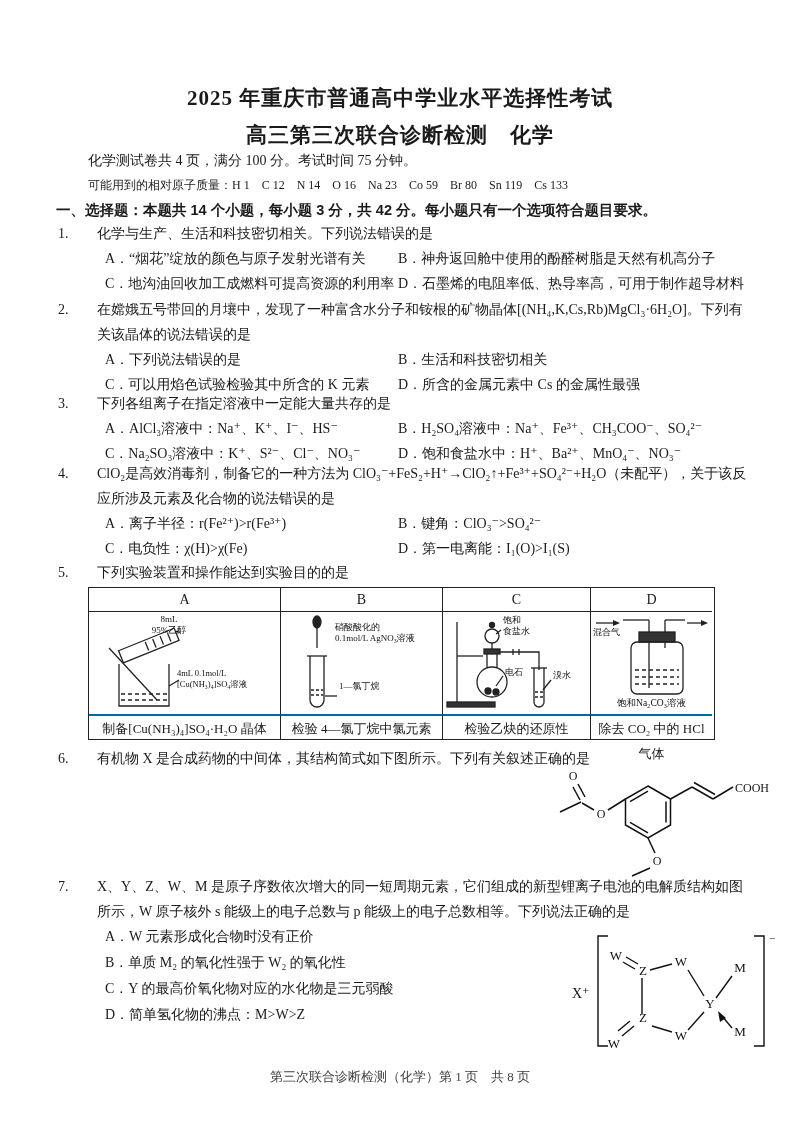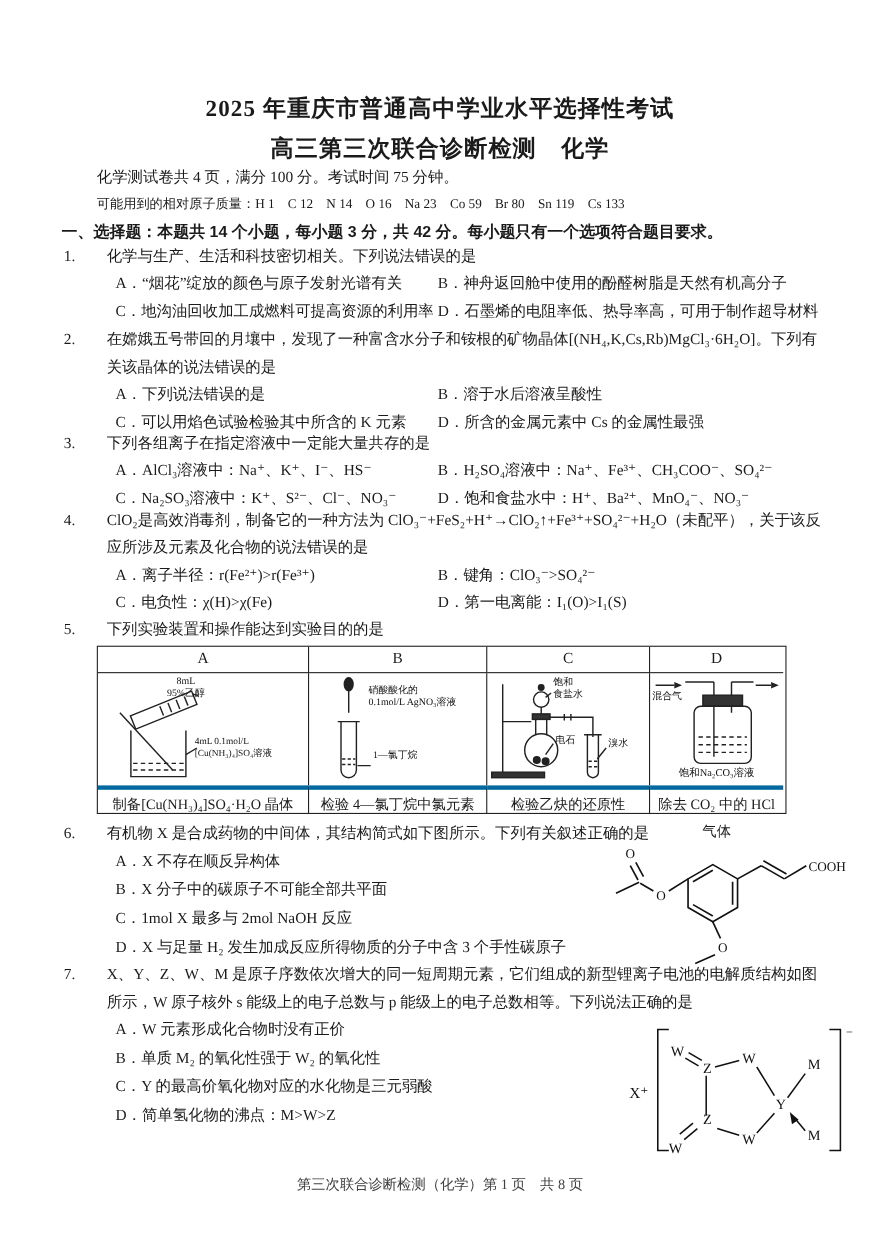--- a/index.html
+++ b/index.html
@@ -16,21 +16,21 @@
   .opts2{margin-left:49px;display:grid;grid-template-columns:293px 1fr;line-height:25px;}
   .opts1{margin-left:49px;line-height:26px;width:460px;}
   .opts1 div{white-space:nowrap;}
   
   .qtable{position:absolute;left:88px;top:587px;width:627px;border:1.5px solid #222;box-sizing:border-box;font-size:13px;}
   .trow{display:grid;grid-template-columns:192px 162px 148px 121px;}
   .trow>div{border-right:1px solid #222;box-sizing:border-box;position:relative;}
   .trow>div:last-child{border-right:none;}
   .thead>div{height:24px;line-height:24px;text-align:center;font-size:14px;border-bottom:1px solid #222;}
   .tbody>div{height:102px;}
-  .tcap>div{height:25px;line-height:25px;text-align:center;border-top:4px solid #0369a1;}
+  .tcap>div{height:25px;line-height:25px;text-align:center;border-top:2px solid #0369a1;}
   .lbl{position:absolute;font-size:9px;line-height:11px;color:#111;}
   .lbl.c{text-align:center;}
   .diag{position:absolute;left:0;top:0;}
   .struct{position:absolute;}
   svg{display:block;}
   .footer{position:absolute;top:1068px;left:0;width:100%;text-align:center;font-size:13px;color:#404040;}
 </style>
 </head>
 <body>
 
@@ -51,21 +51,21 @@
       <div>C．地沟油回收加工成燃料可提高资源的利用率</div>
       <div>D．石墨烯的电阻率低、热导率高，可用于制作超导材料</div>
     </div>
   </div>
 
   <div class="q" style="top:297px">
     <span class="qnum">2.</span>
     <div class="stem">在嫦娥五号带回的月壤中，发现了一种富含水分子和铵根的矿物晶体[(NH₄,K,Cs,Rb)MgCl₃·6H₂O]。下列有关该晶体的说法错误的是</div>
     <div class="opts2">
       <div>A．下列说法错误的是</div>
-      <div>B．溶于水后溶液呈酸性</div>
+      <div>B．生活和科技密切相关</div>
       <div>C．可以用焰色试验检验其中所含的 K 元素</div>
       <div>D．所含的金属元素中 Cs 的金属性最强</div>
     </div>
   </div>
 
   <div class="q" style="top:391px">
     <span class="qnum">3.</span>
     <div class="stem">下列各组离子在指定溶液中一定能大量共存的是</div>
     <div class="opts2">
       <div>A．AlCl₃溶液中：Na⁺、K⁺、I⁻、HS⁻</div>
@@ -208,26 +208,20 @@
       <div>制备[Cu(NH₃)₄]SO₄·H₂O 晶体</div>
       <div>检验 4—氯丁烷中氯元素</div>
       <div>检验乙炔的还原性</div>
       <div>除去 CO₂ 中的 HCl 气体</div>
     </div>
   </div>
 
   <div class="q" style="top:746px">
     <span class="qnum">6.</span>
     <div class="stem">有机物 X 是合成药物的中间体，其结构简式如下图所示。下列有关叙述正确的是</div>
-    <div class="opts1">
-      <div>A．X 不存在顺反异构体</div>
-      <div>B．X 分子中的碳原子不可能全部共平面</div>
-      <div>C．1mol X 最多与 2mol NaOH 反应</div>
-      <div>D．X 与足量 H₂ 发生加成反应所得物质的分子中含 3 个手性碳原子</div>
-    </div>
   </div>
 
   <div class="struct" style="left:545px;top:762px;">
     <svg width="245" height="118" viewBox="0 0 245 118">
       <g stroke="#111" stroke-width="1.5" fill="none">
         <polygon points="103,24 125.5,37 125.5,63 103,76 80.5,63 80.5,37"></polygon>
         <line x1="85" y1="39.6" x2="103" y2="29.2"></line>
         <line x1="121" y1="39.6" x2="121" y2="60.4"></line>
         <line x1="103" y1="70.8" x2="85" y2="60.4"></line>
         <line x1="125.5" y1="37" x2="147" y2="25"></line>

